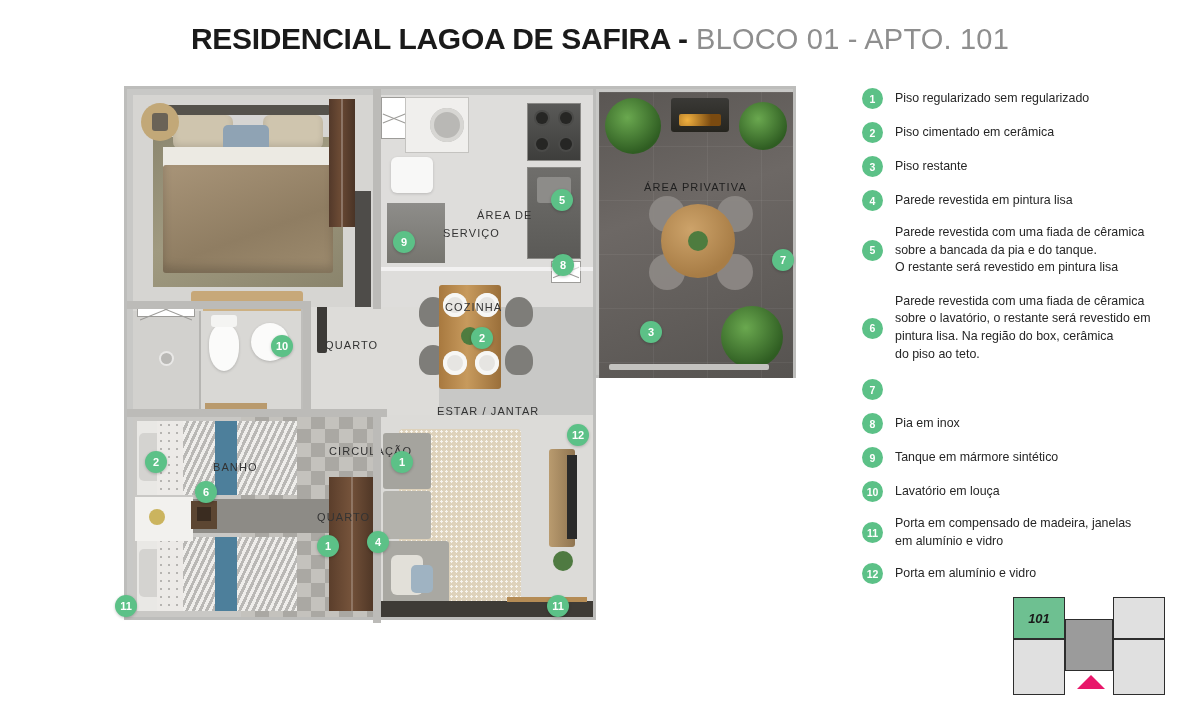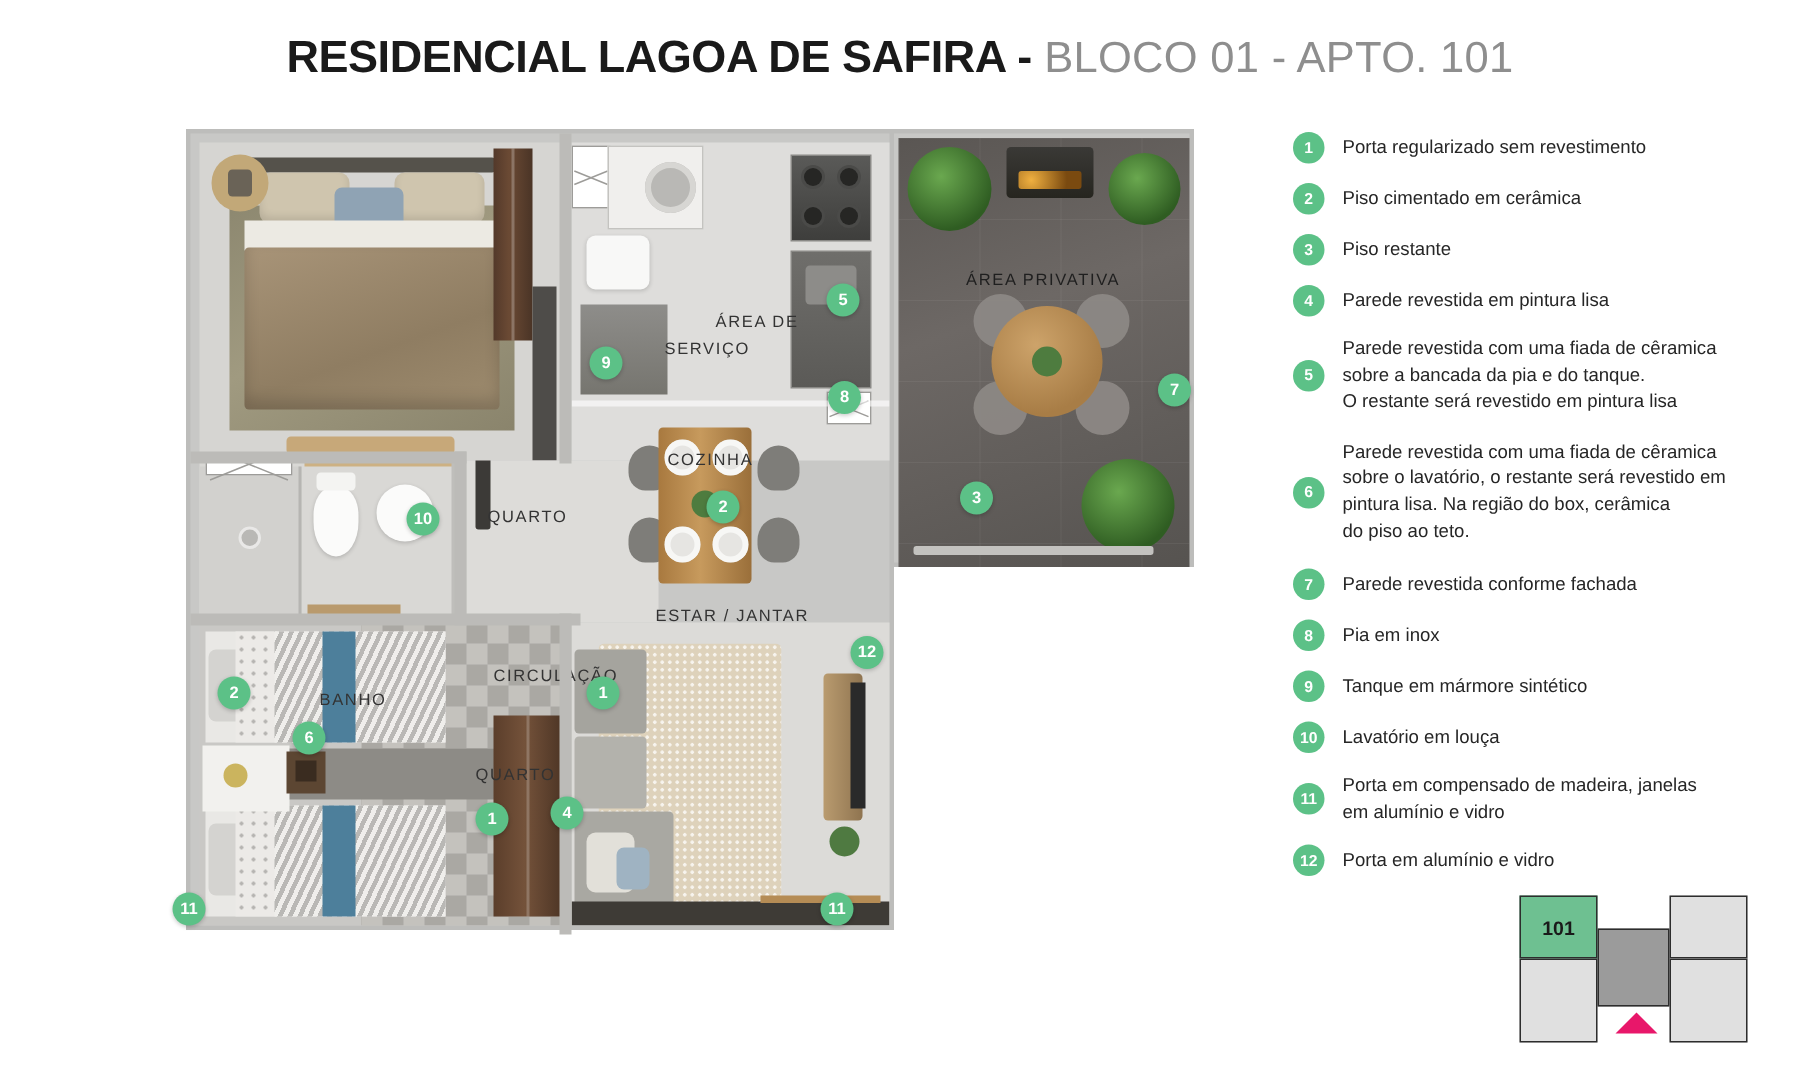--- a/index.html
+++ b/index.html
@@ -434,21 +434,21 @@
   .legend-text {
     font-size: 12.4px; color: #262626; line-height: 1.42;
     font-family: "Liberation Sans", sans-serif;
   }
   .legend-row.tall { margin-bottom: 16px; }
 
   
   .keyplan {
     position: absolute; left: 1013px; top: 597px; width: 142px; height: 98px;
   }
-  .kp-cell { position: absolute; border: 1.6px solid #2d2d2d; }
+  .kp-cell { position: absolute; border: 1.6px solid #2d2d2d; font-style: italic; }
   .kp-unit-green {
     left: 0; top: 0; width: 52px; height: 42px;
     background: #6ec091;
     display:flex; align-items:center; justify-content:center;
     font-size: 13px; font-weight: bold; color:#1a1a1a;
   }
   .kp-unit-bl { left: 0; top: 42px; width: 52px; height: 56px; background:#e0e0e0; }
   .kp-core    { left: 52px; top: 22px; width: 48px; height: 52px; background:#9b9b9b; }
   .kp-unit-tr { left: 100px; top: 0; width: 52px; height: 42px; background:#e0e0e0; }
   .kp-unit-br { left: 100px; top: 42px; width: 52px; height: 56px; background:#e0e0e0; }
@@ -620,21 +620,21 @@
       </div>
       <div class="room-label light" style="left:48px; top:92px;">ÁREA PRIVATIVA</div>
       <div class="marker" style="left:176px; top:160px;">7</div>
       <div class="marker" style="left:44px;  top:232px;">3</div>
     </div>
   </div>
 
   <div class="legend">
     <div class="legend-row">
       <div class="legend-badge">1</div>
-      <div class="legend-text">Porta regularizado sem revestimento</div>
+      <div class="legend-text">Piso regularizado sem regularizado</div>
     </div>
     <div class="legend-row">
       <div class="legend-badge">2</div>
       <div class="legend-text">Piso cimentado em cerâmica</div>
     </div>
     <div class="legend-row">
       <div class="legend-badge">3</div>
       <div class="legend-text">Piso restante</div>
     </div>
     <div class="legend-row">
@@ -649,21 +649,20 @@
     </div>
     <div class="legend-row tall">
       <div class="legend-badge">6</div>
       <div class="legend-text" style="white-space:pre-line;">Parede revestida com uma fiada de cêramica
 sobre o lavatório, o restante será revestido em
 pintura lisa. Na região do box, cerâmica
 do piso ao teto.</div>
     </div>
     <div class="legend-row">
       <div class="legend-badge">7</div>
-      <div class="legend-text">Parede revestida conforme fachada</div>
     </div>
     <div class="legend-row">
       <div class="legend-badge">8</div>
       <div class="legend-text">Pia em inox</div>
     </div>
     <div class="legend-row">
       <div class="legend-badge">9</div>
       <div class="legend-text">Tanque em mármore sintético</div>
     </div>
     <div class="legend-row">

